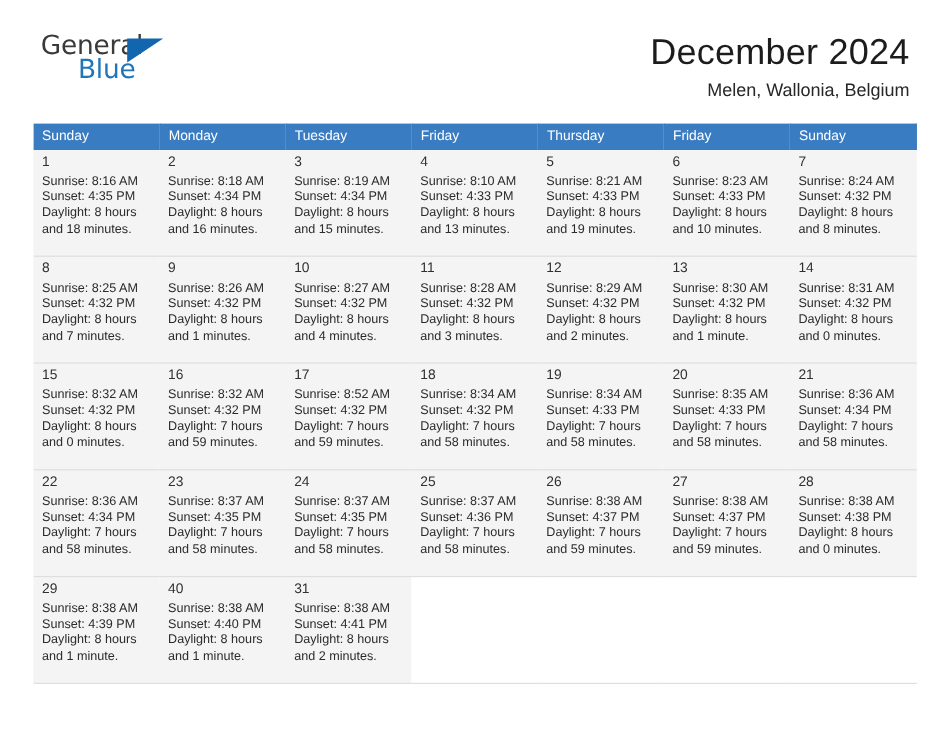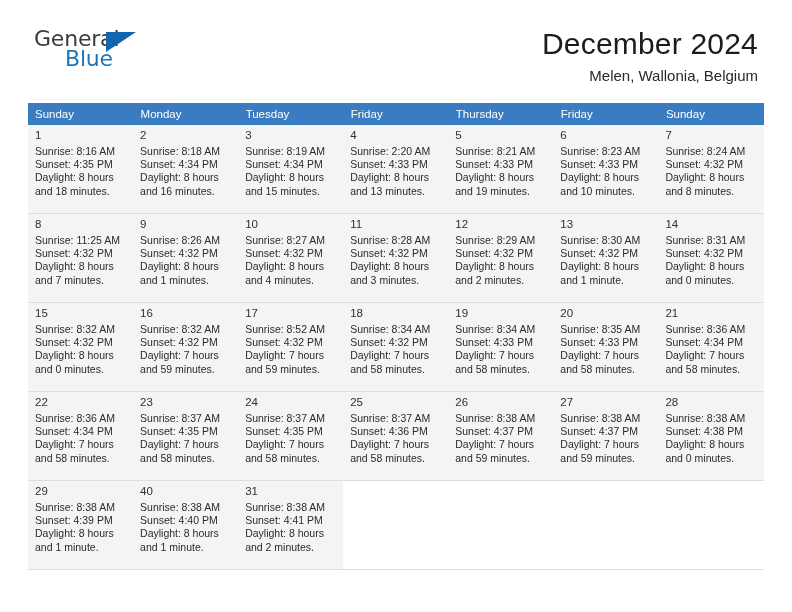--- a/index.html
+++ b/index.html
@@ -203,21 +203,21 @@
               <div class="day-num">3</div>
               <div class="day-line">Sunrise: 8:19 AM</div>
               <div class="day-line">Sunset: 4:34 PM</div>
               <div class="daylight-wrap">Daylight: 8 hours</div>
               <div class="daylight-wrap">and 15 minutes.</div>
             </div>
           </td>
           <td>
             <div class="cell">
               <div class="day-num">4</div>
-              <div class="day-line">Sunrise: 2:20 AM</div>
+              <div class="day-line">Sunrise: 8:10 AM</div>
               <div class="day-line">Sunset: 4:33 PM</div>
               <div class="daylight-wrap">Daylight: 8 hours</div>
               <div class="daylight-wrap">and 13 minutes.</div>
             </div>
           </td>
           <td>
             <div class="cell">
               <div class="day-num">5</div>
               <div class="day-line">Sunrise: 8:21 AM</div>
               <div class="day-line">Sunset: 4:33 PM</div>
@@ -241,21 +241,21 @@
               <div class="day-line">Sunset: 4:32 PM</div>
               <div class="daylight-wrap">Daylight: 8 hours</div>
               <div class="daylight-wrap">and 8 minutes.</div>
             </div>
           </td>
         </tr>
         <tr class="row-shaded">
           <td>
             <div class="cell">
               <div class="day-num">8</div>
-              <div class="day-line">Sunrise: 11:25 AM</div>
+              <div class="day-line">Sunrise: 8:25 AM</div>
               <div class="day-line">Sunset: 4:32 PM</div>
               <div class="daylight-wrap">Daylight: 8 hours</div>
               <div class="daylight-wrap">and 7 minutes.</div>
             </div>
           </td>
           <td>
             <div class="cell">
               <div class="day-num">9</div>
               <div class="day-line">Sunrise: 8:26 AM</div>
               <div class="day-line">Sunset: 4:32 PM</div>

